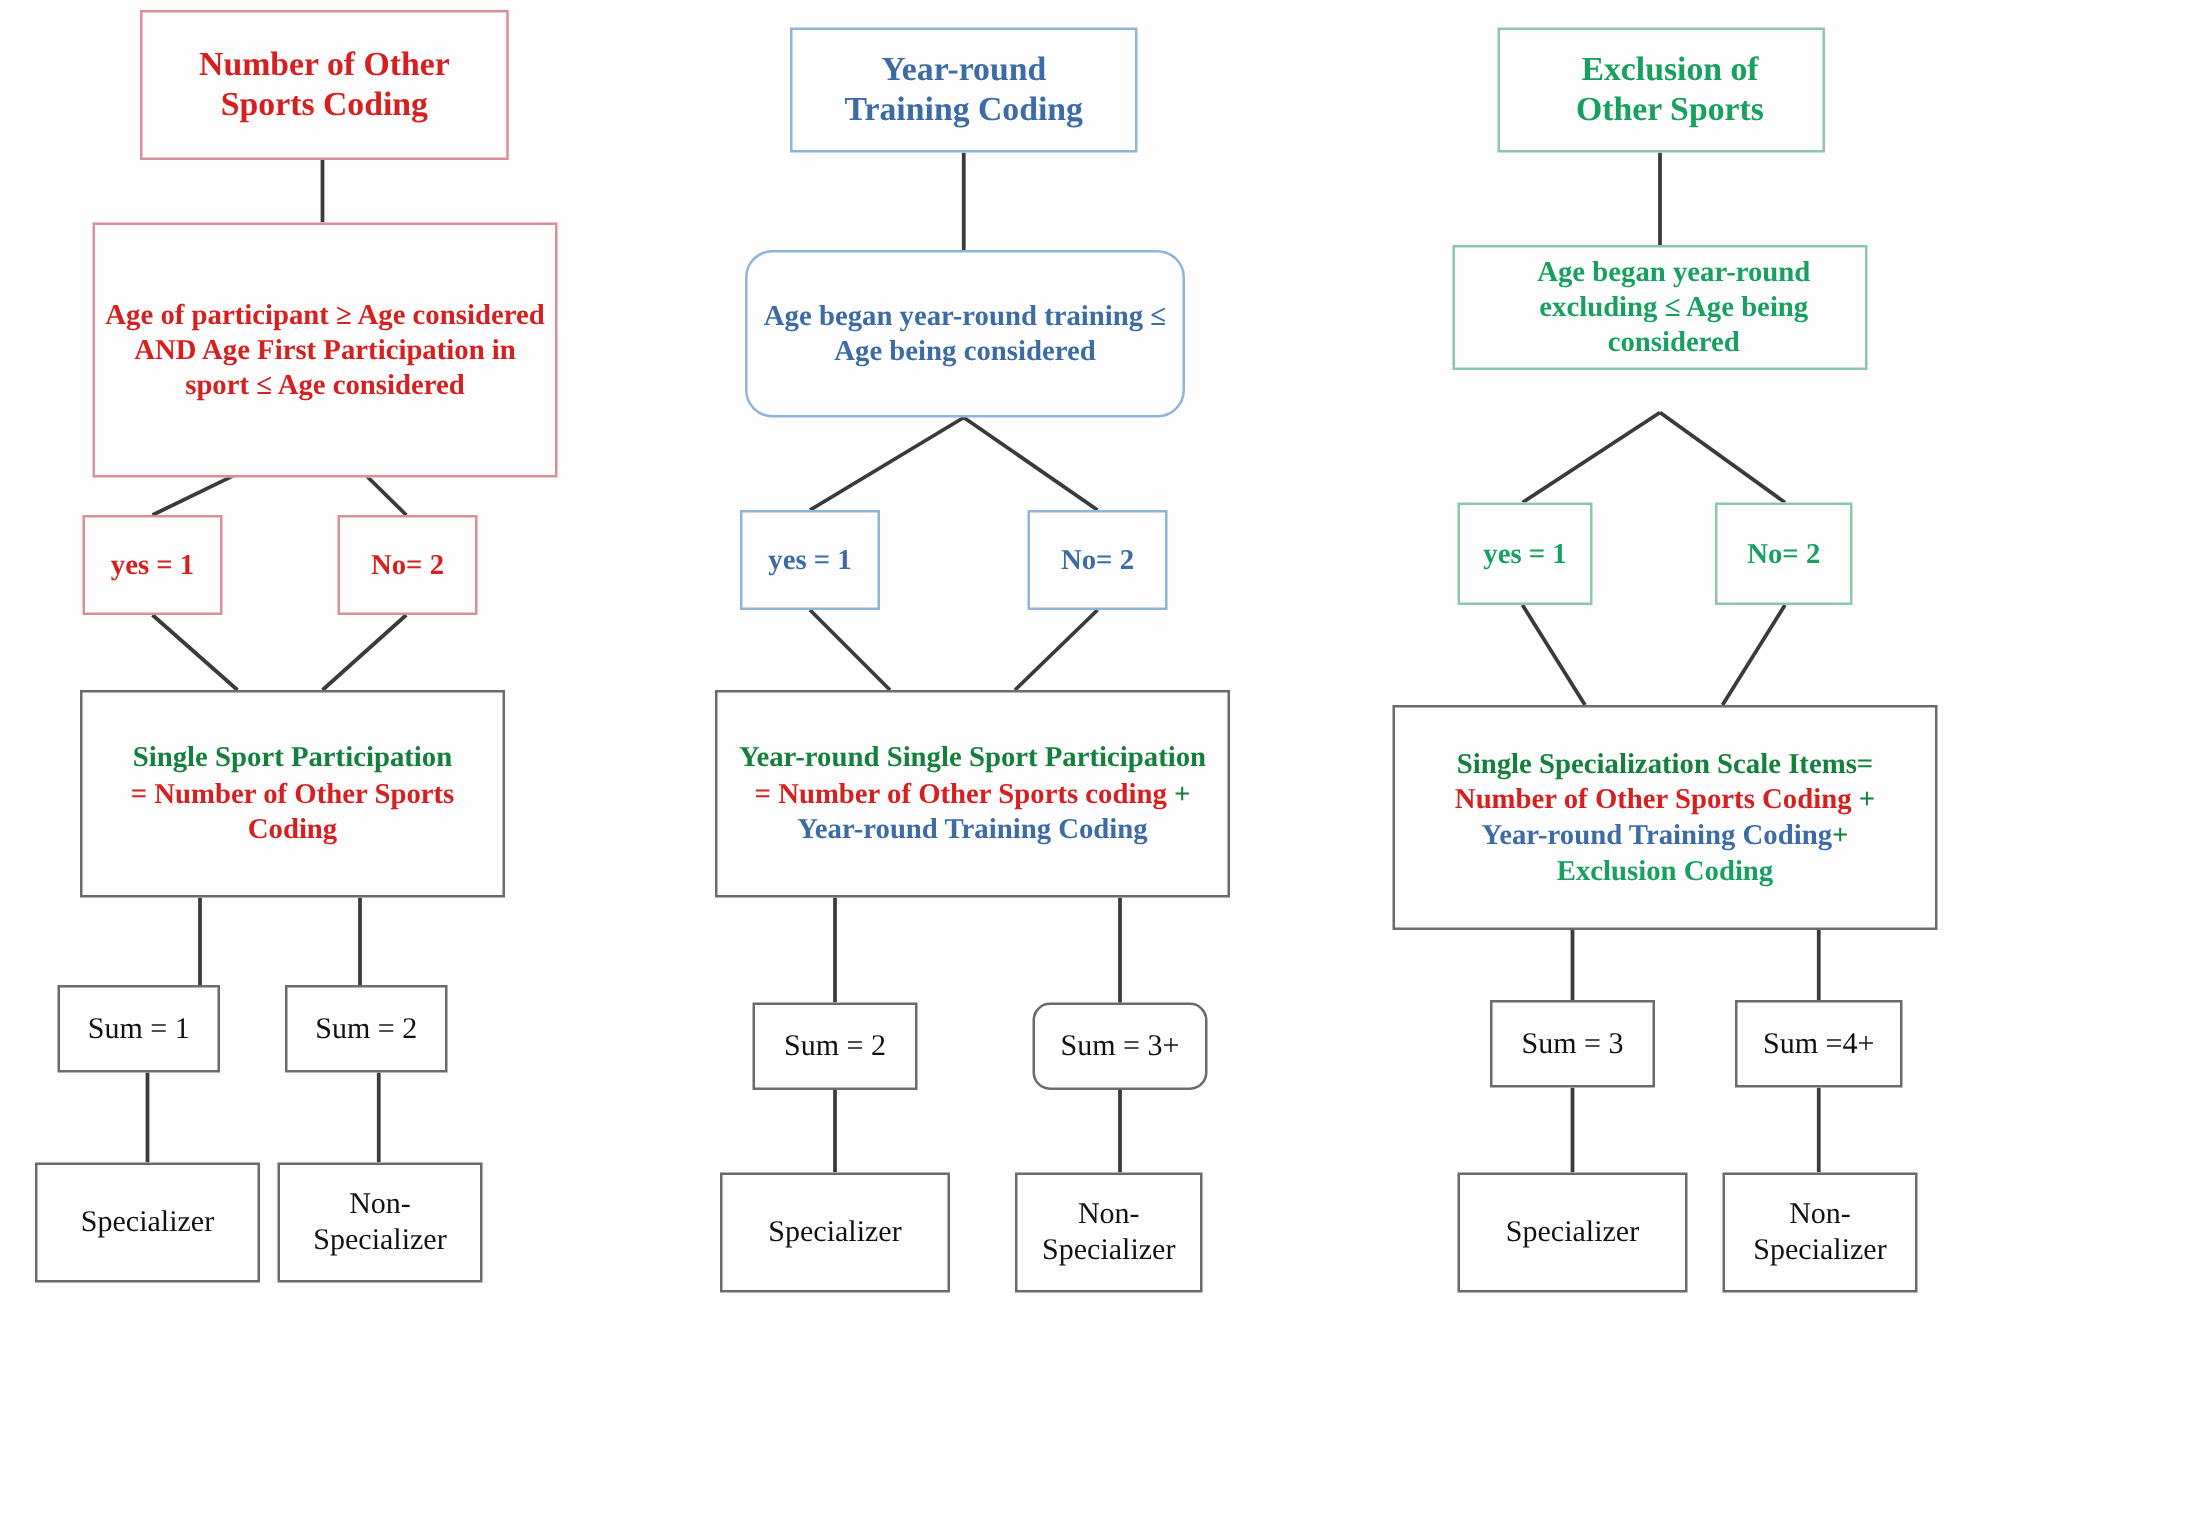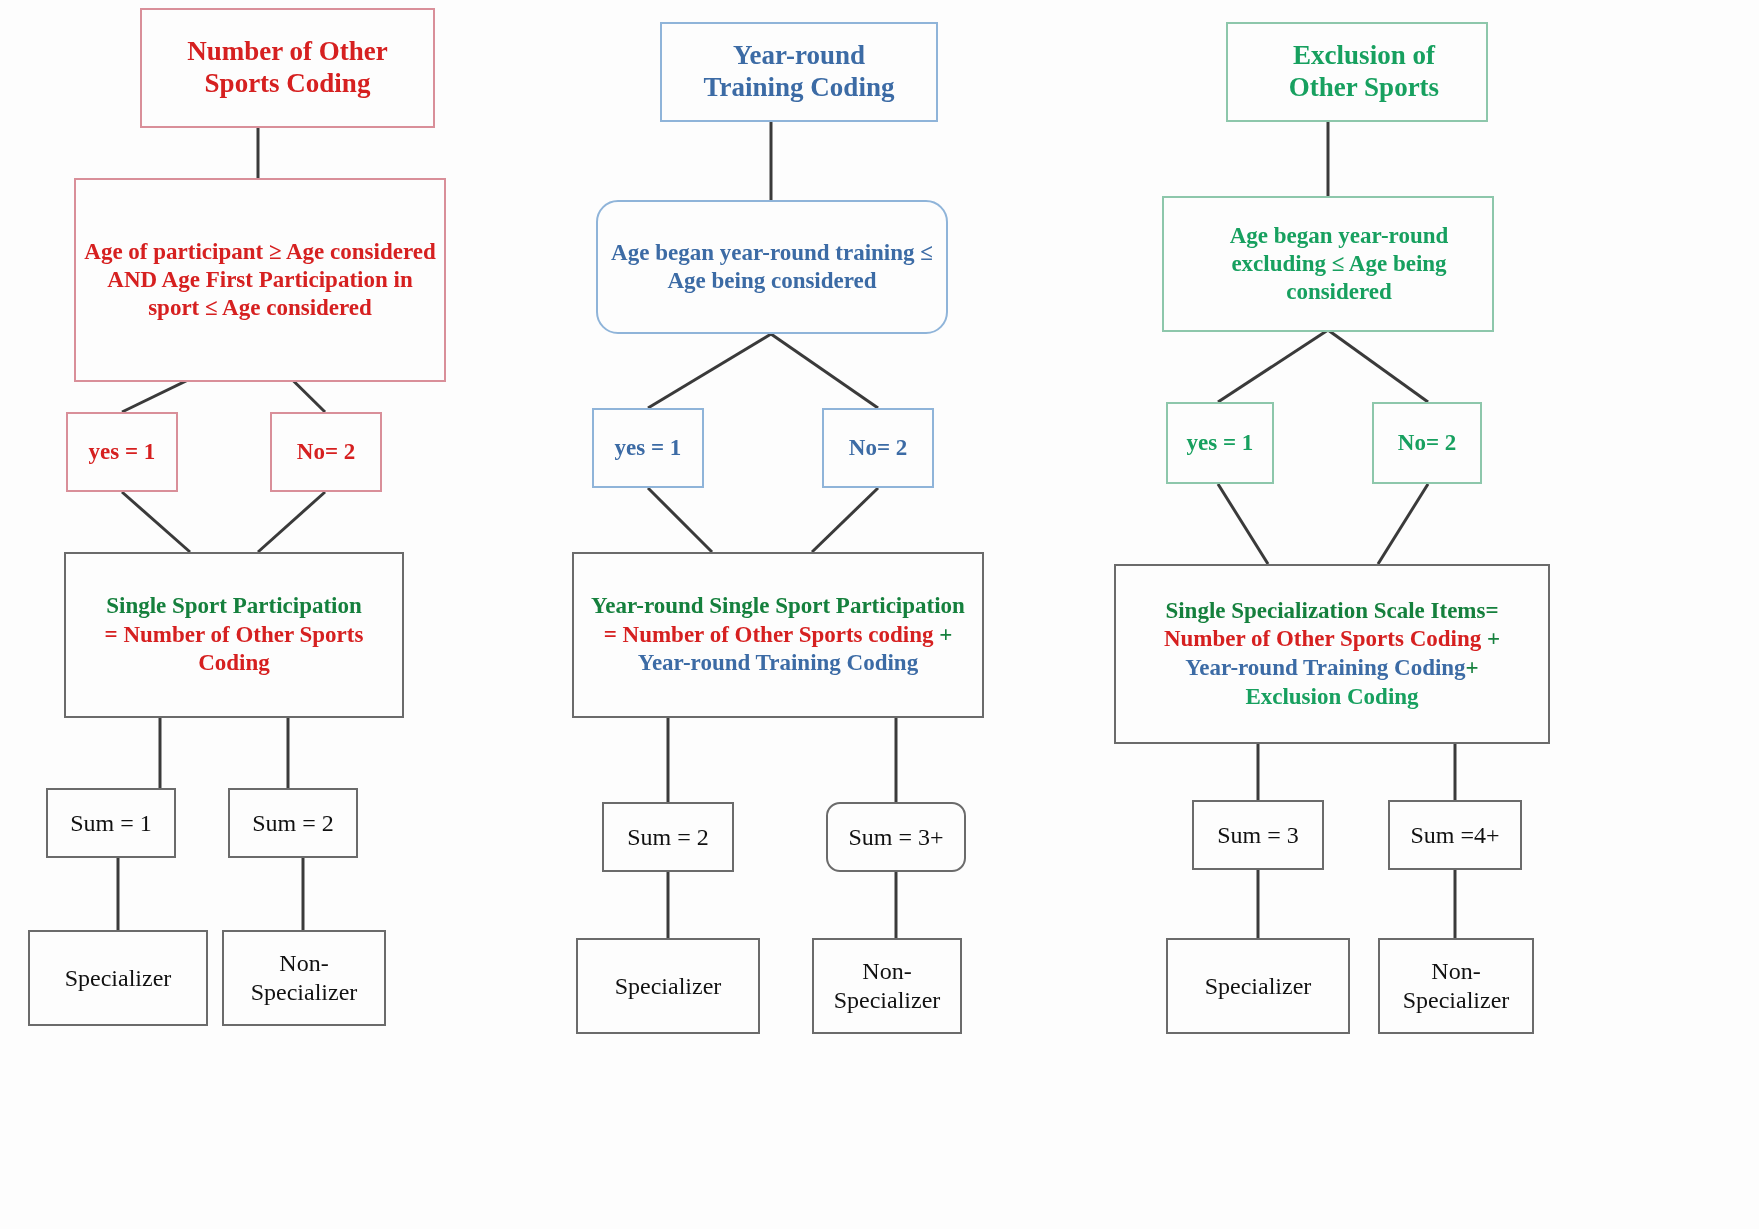--- a/index.html
+++ b/index.html
@@ -14,21 +14,21 @@
   .box{position:absolute;box-sizing:border-box;display:flex;align-items:center;
        justify-content:center;text-align:center;background:#fdfdfd;}
   .box > span{display:block;width:100%;padding:0 6px;box-sizing:border-box;}
 
   
   .red   {border:2px solid #d98f99;color:#d62020;}
   .blue  {border:2px solid #8fb4d9;color:#3c6ba5;}
   .green {border:2px solid #8dc7ab;color:#17a05f;}
   .black {border:2px solid #6b6b6b;color:#111;}
 
-  .t-title{font-size:27px;line-height:1.18;font-weight:bold;margin-left:28px;}
+  .t-title{font-size:27px;line-height:1.18;font-weight:bold;}
   .t-cond {font-size:23px;line-height:1.22;font-weight:bold;}
   .t-yn   {font-size:23px;line-height:1.2;font-weight:bold;}
   .t-sum-head{font-size:23px;line-height:1.25;font-weight:bold;}
   .t-plain{font-size:24px;line-height:1.2;font-weight:normal;}
 
   .c-red{color:#d62020;}
   .c-blue{color:#3c6ba5;}
   .c-green{color:#17a05f;}
   .c-black{color:#15803d;}
 </style>
@@ -157,21 +157,21 @@
   <div class="box black t-plain" style="left:812px;top:938px;width:150px;height:96px;">
     <span style="white-space:pre-line;">Non-
 Specializer</span>
   </div>
 
   <div class="box green t-title" style="left:1198px;top:22px;width:262px;height:100px;">
     <span style="white-space:pre-line;padding-left:20px;">Exclusion of
 Other Sports</span>
   </div>
 
-  <div class="box green t-cond" style="left:1162px;top:196px;width:332px;height:136px;padding-left:22px;">
+  <div class="box green t-cond" style="left:1162px;top:196px;width:332px;height:100px;padding-left:22px;">
     <span style="white-space:pre-line;">Age began year-round excluding ≤ Age being considered</span>
   </div>
 
   <div class="box green t-yn" style="left:1166px;top:402px;width:108px;height:82px;">
     <span>yes = 1</span>
   </div>
 
   <div class="box green t-yn" style="left:1372px;top:402px;width:110px;height:82px;">
     <span>No= 2</span>
   </div>

